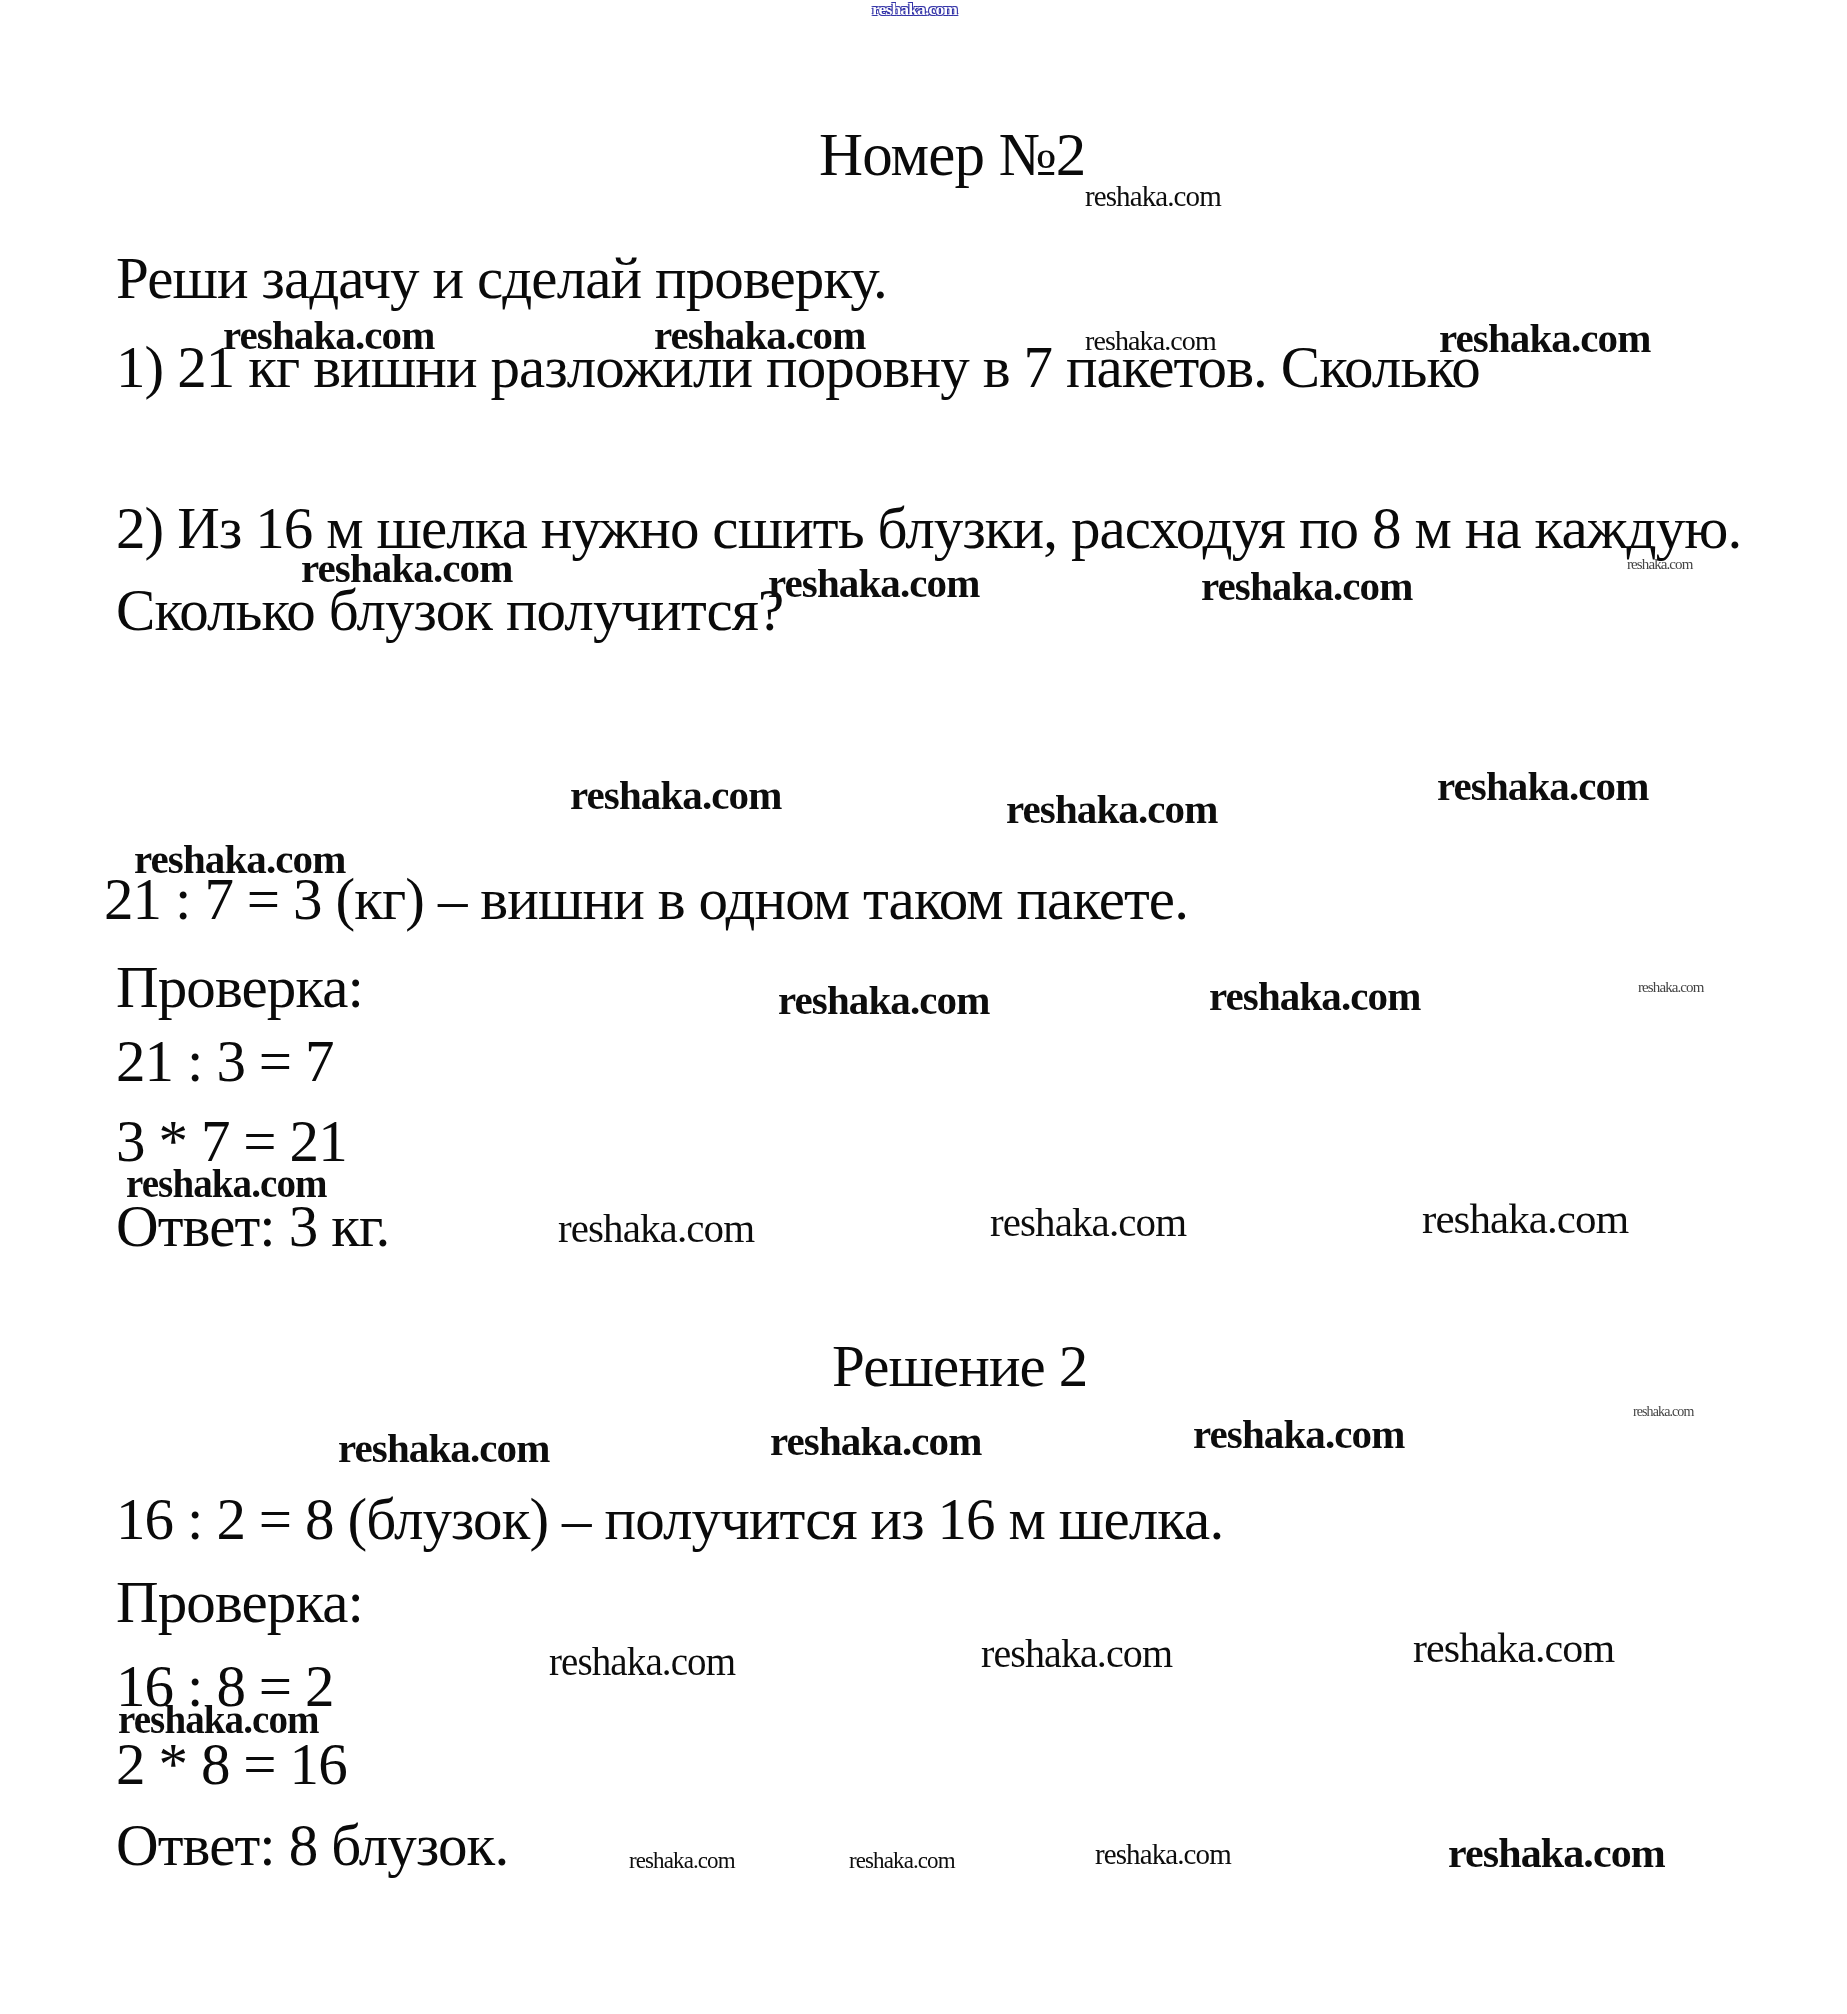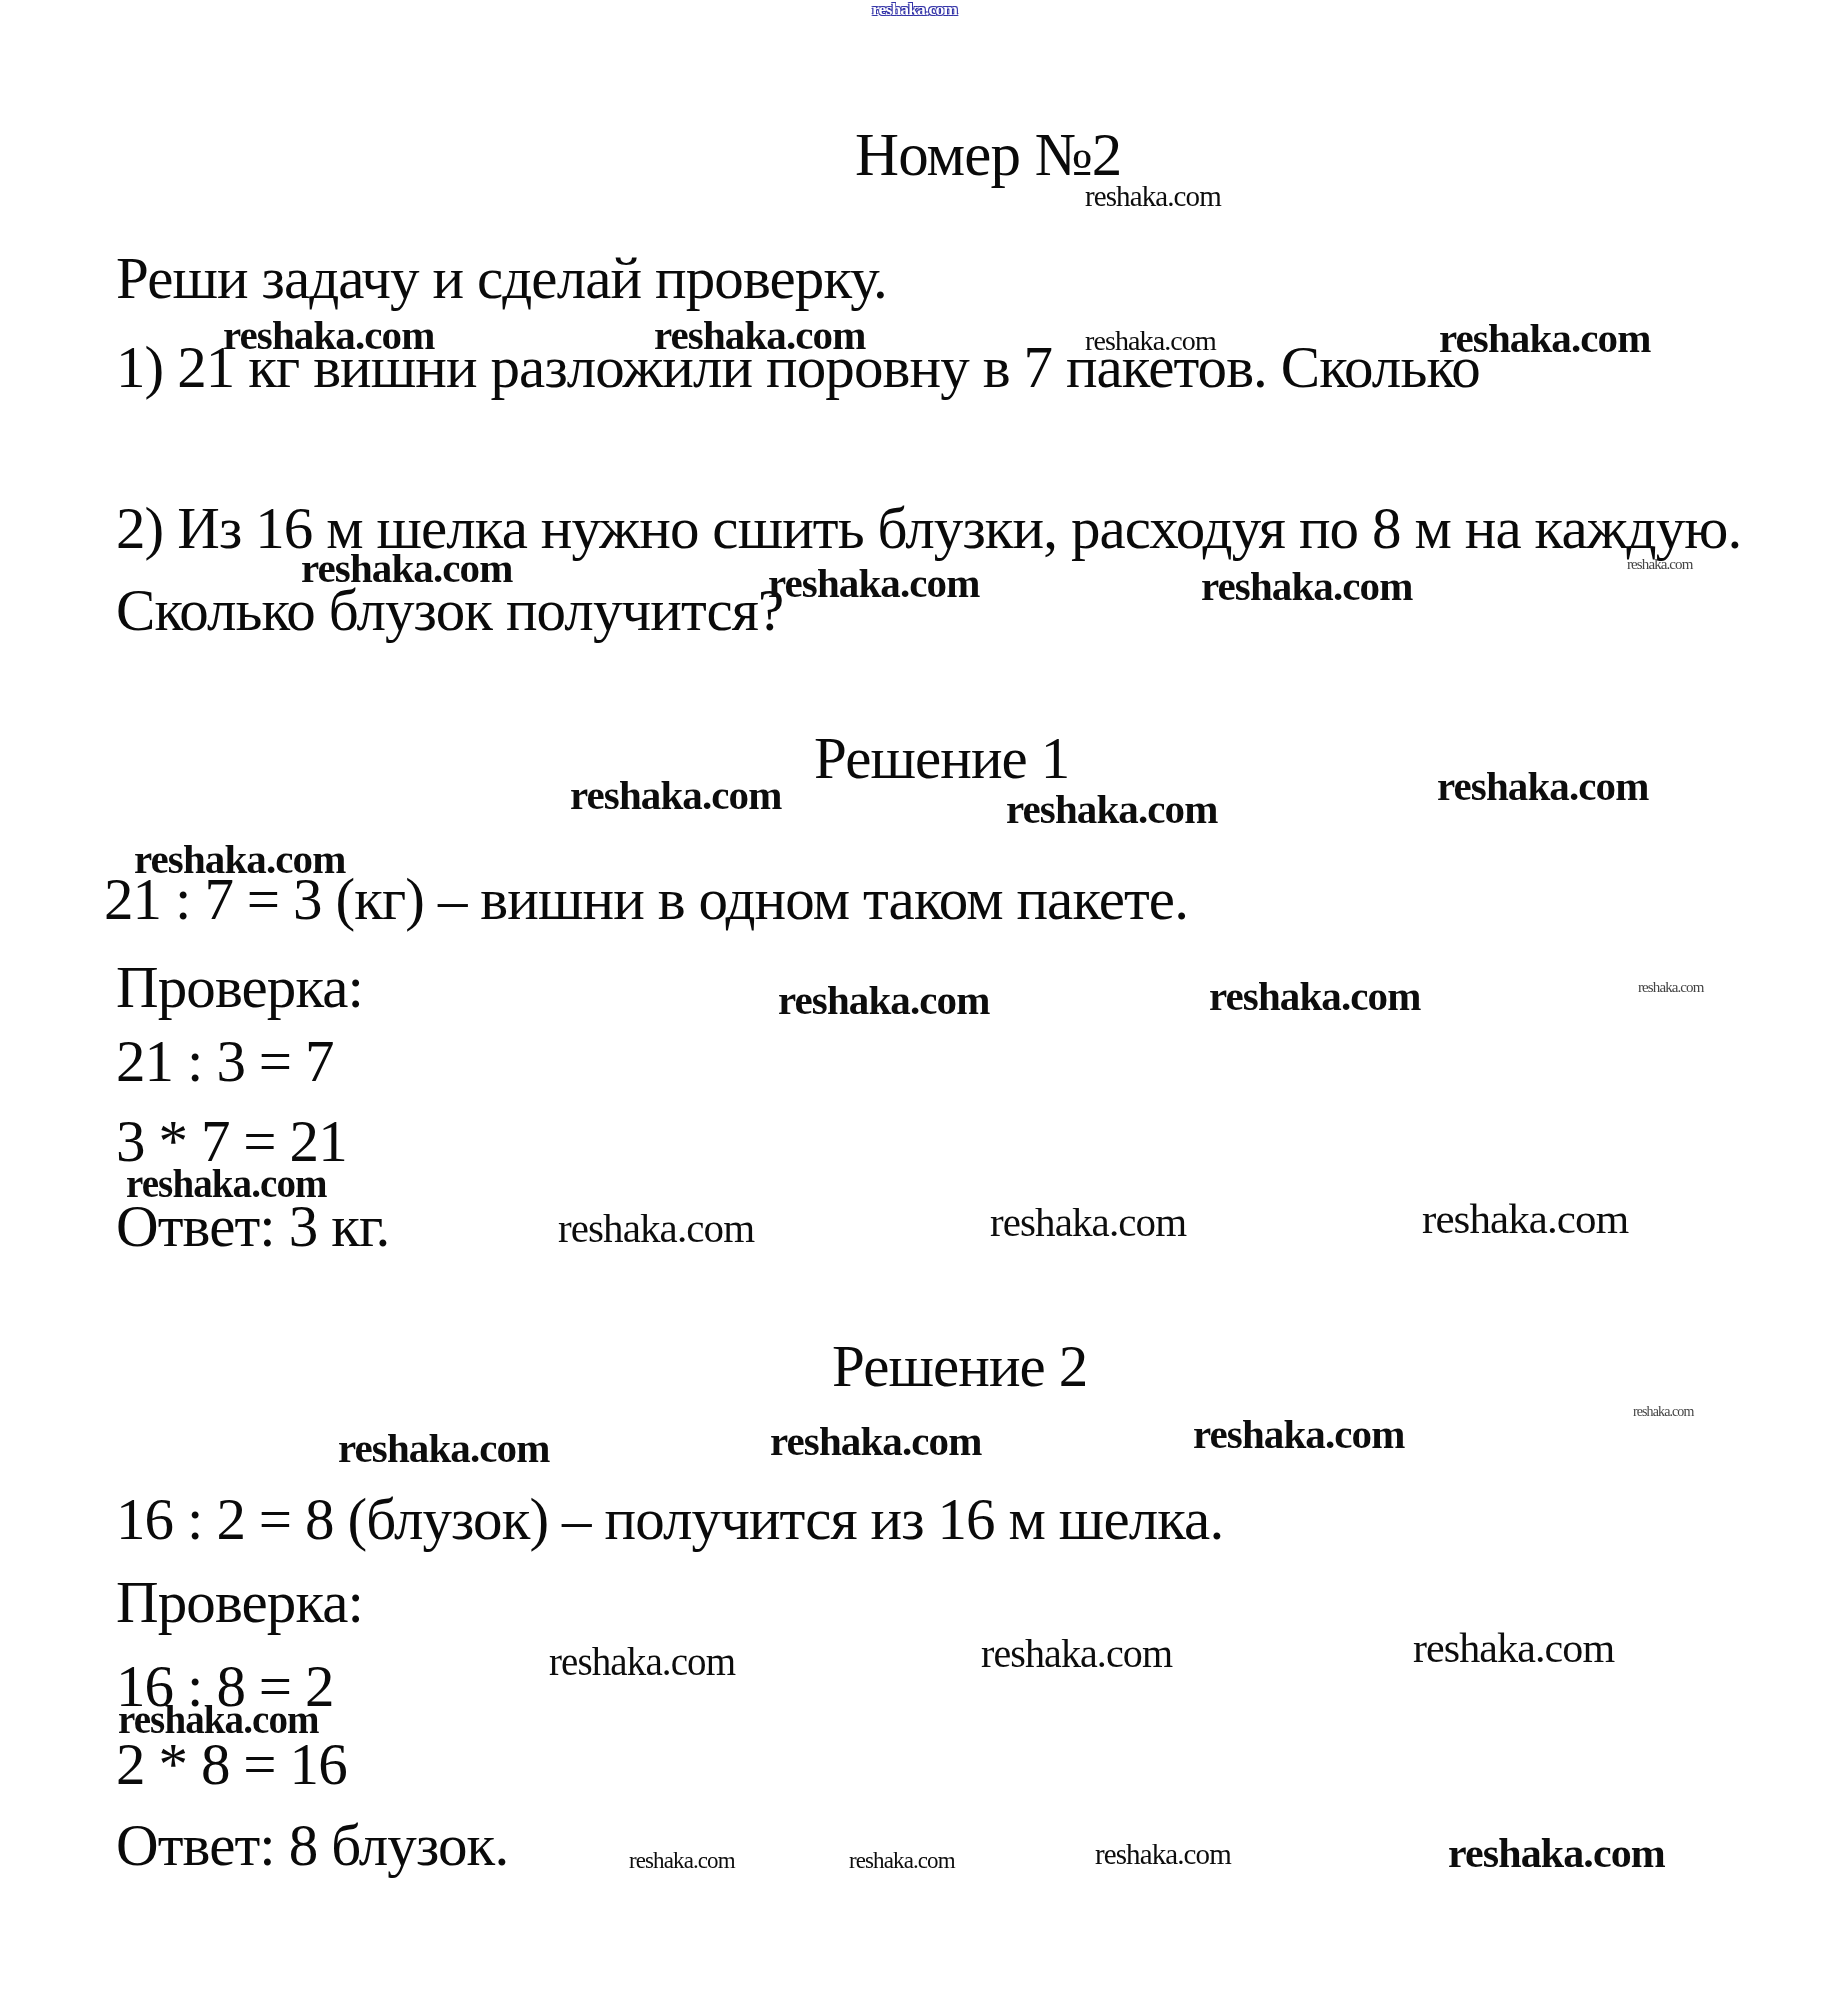--- a/index.html
+++ b/index.html
@@ -12,21 +12,21 @@
   }
   .line{
     position:absolute;
     font-family:"Liberation Serif", serif;
     font-size:59px;
     line-height:1;
     color:#0a0a0a;
     white-space:nowrap;
     letter-spacing:-0.9px;
   }
-  .line.title{font-size:61px;margin-left:36px;}
+  .line.title{font-size:61px;}
   .wm{
     position:absolute;
     font-family:Liberation Serif, serif;
     line-height:1;
     color:#0d0d0d;
     white-space:nowrap;
     letter-spacing:-0.9px;
   }
   .wm.outline{
     color:#ffffff;
@@ -41,21 +41,20 @@
 
   <div class="line title" style="left:819px; top:124px;">Номер №2</div>
 
   <div class="line" style="left:116px; top:249px;">Реши задачу и сделай проверку.</div>
 
   <div class="line" style="left:116px; top:338px;">1) 21 кг вишни разложили поровну в 7 пакетов. Сколько</div>
 
   <div class="line" style="left:116px; top:499px;">2) Из 16 м шелка нужно сшить блузки, расходуя по 8 м на каждую.</div>
   <div class="line" style="left:116px; top:581px;">Сколько блузок получится?</div>
 
-  <div class="line" style="left:814px; top:729px;">Решение 1</div>
   <div class="line" style="left:104px; top:870px;">21 : 7 = 3 (кг) – вишни в одном таком пакете.</div>
   <div class="line" style="left:116px; top:958px;">Проверка:</div>
   <div class="line" style="left:116px; top:1032px;">21 : 3 = 7</div>
   <div class="line" style="left:116px; top:1112px;">3 * 7 = 21</div>
   <div class="line" style="left:116px; top:1197px;">Ответ: 3 кг.</div>
 
   <div class="line" style="left:808px; top:1337px;margin-left:24px;">Решение 2</div>
   <div class="line" style="left:116px; top:1490px;">16 : 2 = 8 (блузок) – получится из 16 м шелка.</div>
   <div class="line" style="left:116px; top:1573px;">Проверка:</div>
   <div class="line" style="left:116px; top:1657px;">16 : 8 = 2</div>

